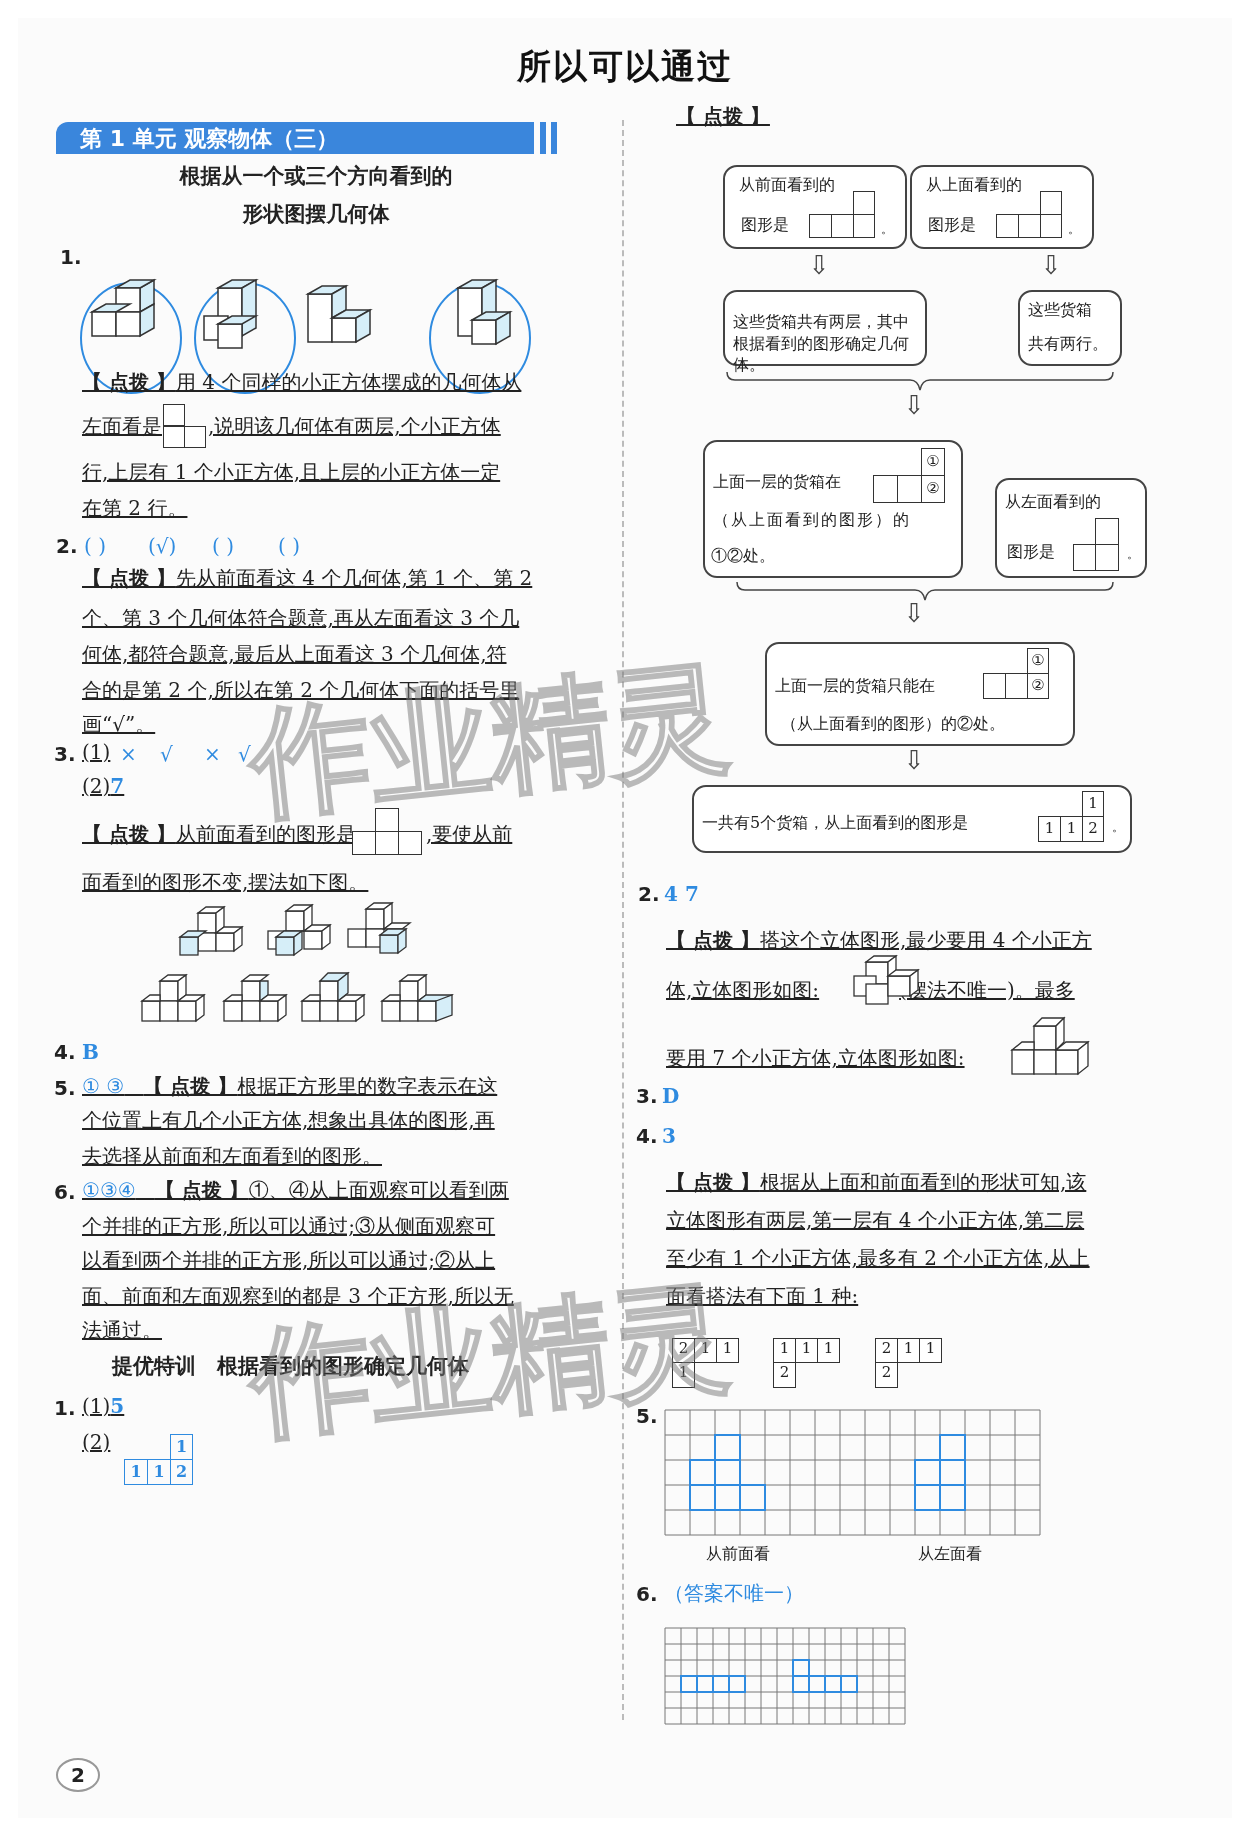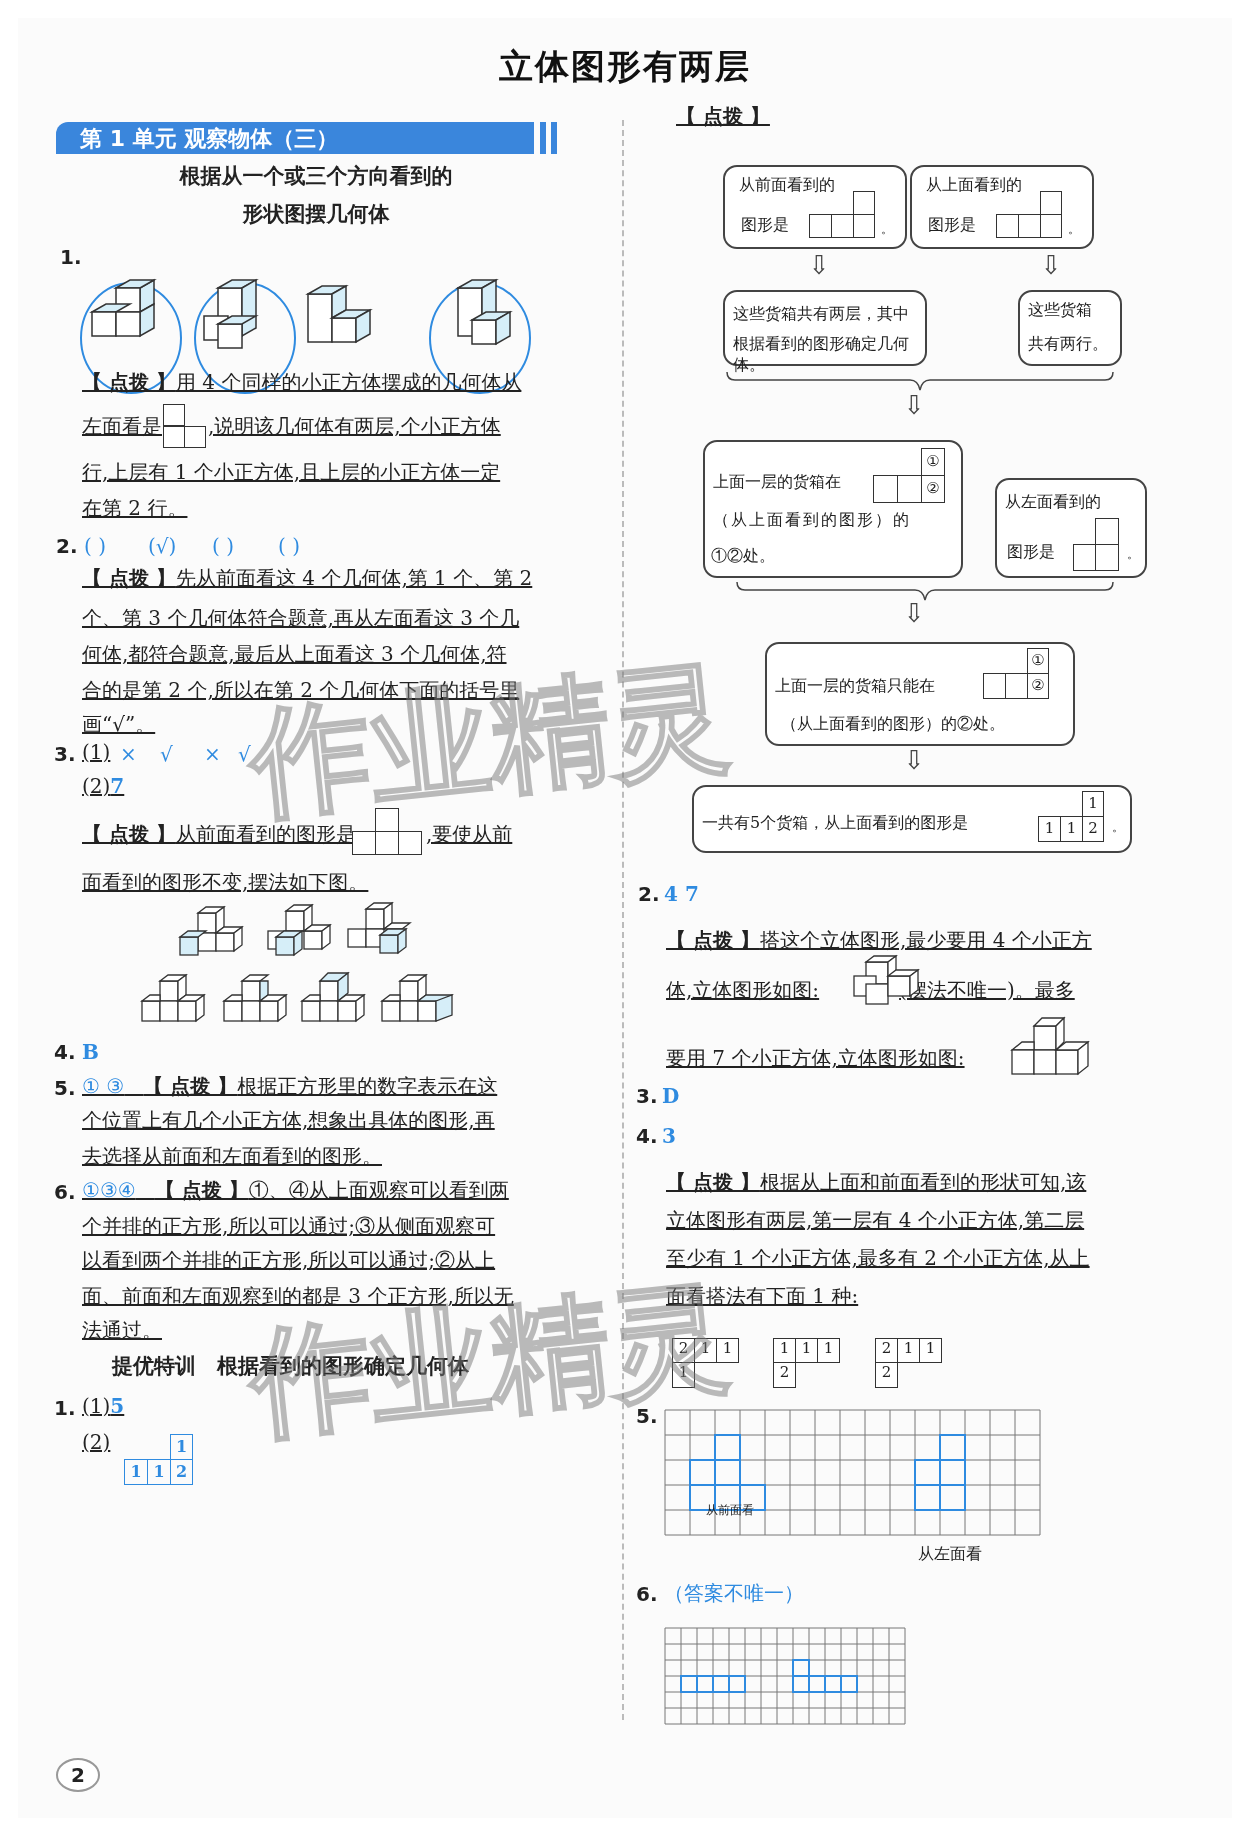--- a/index.html
+++ b/index.html
@@ -26,21 +26,21 @@
   .arrow { font-size:26px; color:#444; }
   .pagebadge { left:56px; top:1758px; width:40px; height:30px; border:2px solid #999; border-radius:50%; text-align:center; font-family:"DejaVu Sans", sans-serif; font-weight:bold; font-size:20px; line-height:30px; background:#fff; }
   .watermark { font-family:"DejaVu Sans", sans-serif; font-weight:bold; font-size:120px; color:transparent; -webkit-text-stroke:2px rgba(120,120,120,0.5); transform:rotate(-6deg); pointer-events:none; }
   svg { overflow:visible; }
 </style>
 </head>
 <body>
 
 <div class="page"></div>
 
-<div class="abs title">立体图形有两层</div>
+<div class="abs title">所以可以通过</div>
 <div class="abs divider"></div>
 
 <div class="abs unit-bar">
     <span>第 1 单元  观察物体（三）</span>
   </div>
 <div class="abs unit-stripe" style="left:540px"></div>
 <div class="abs unit-stripe" style="left:551px"></div>
 
 <div class="abs subhead" style="left:56px;width:520px;top:162px">根据从一个或三个方向看到的</div>
 <div class="abs subhead" style="left:56px;width:520px;top:200px">形状图摆几何体</div>
@@ -257,21 +257,21 @@
     <div class="cell" style="left:0;top:23px;width:23px;height:24px"></div>
     <div class="cell" style="left:22px;top:23px;width:23px;height:24px"></div>
     <div class="cell" style="left:44px;top:23px;width:22px;height:24px"></div>
   </div>
   <div class="abs" style="left:156px;top:54px;font-size:12px">。</div>
 </div>
 <div class="abs arrow" style="left:808px;top:250px">⇩</div>
 <div class="abs arrow" style="left:1040px;top:250px">⇩</div>
 
 <div class="abs box" style="left:723px;top:290px;width:200px;height:72px">
-  <div class="abs" style="left:8px;top:12px">这些货箱共有两层，其中</div>
+  <div class="abs" style="left:8px;top:20px">这些货箱共有两层，其中</div>
   <div class="abs" style="left:8px;top:42px">根据看到的图形确定几何体。</div>
 </div>
 <div class="abs box" style="left:1018px;top:290px;width:100px;height:72px">
   <div class="abs" style="left:8px;top:8px">这些货箱</div>
   <div class="abs" style="left:8px;top:42px">共有两行。</div>
 </div>
 
 <svg class="abs" style="left:725px;top:370px" width="390" height="30">
   <path d="M2,2 Q2,10 10,10 L185,10 Q193,10 195,20 Q197,10 205,10 L380,10 Q388,10 388,2" stroke="#444" stroke-width="1.5" fill="none"></path>
 </svg>
@@ -420,21 +420,21 @@
     <rect x="25" y="75" width="25" height="25"></rect>
       <rect x="50" y="75" width="25" height="25"></rect>
       <rect x="75" y="75" width="25" height="25"></rect>
     <rect x="275" y="25" width="25" height="25"></rect>
     <rect x="250" y="50" width="25" height="25"></rect>
       <rect x="275" y="50" width="25" height="25"></rect>
     <rect x="250" y="75" width="25" height="25"></rect>
       <rect x="275" y="75" width="25" height="25"></rect>
   </g>
 </svg>
-<div class="abs" style="left:706px;top:1502px;font-size:12px">从前面看</div>
+<div class="abs" style="left:706px;top:1544px;font-size:16px">从前面看</div>
 <div class="abs" style="left:918px;top:1544px;font-size:16px">从左面看</div>
 
 <div class="abs num" style="left:636px;top:1582px">6.</div>
 <div class="abs ansl" style="left:664px;top:1580px;font-family:'DejaVu Sans',sans-serif">（答案不唯一）</div>
 <svg class="abs" style="left:665px;top:1628px" width="250" height="100">
   <g stroke="#777" stroke-width="1">
     <line x1="0" y1="0" x2="240" y2="0"></line>
       <line x1="0" y1="16" x2="240" y2="16"></line>
       <line x1="0" y1="32" x2="240" y2="32"></line>
     <line x1="0" y1="48" x2="240" y2="48"></line>

